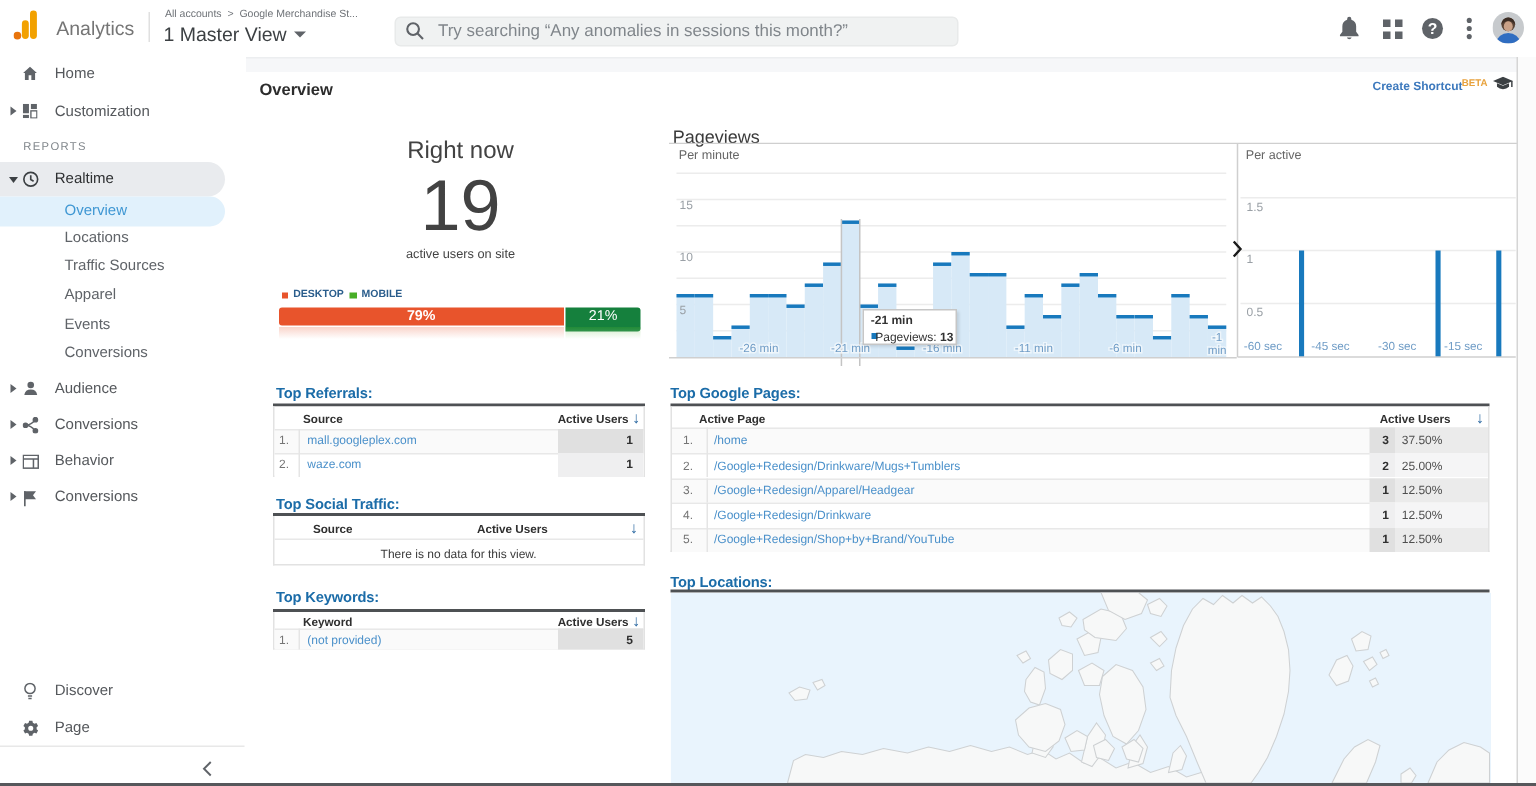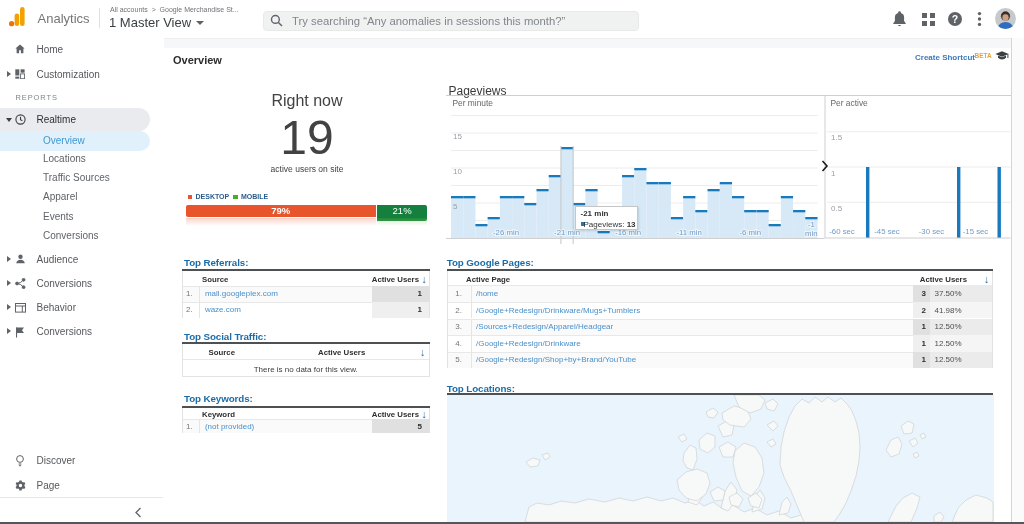--- a/index.html
+++ b/index.html
@@ -333,27 +333,27 @@
 <div class="abs lnk" style="left:476px;top:289.0px">/home</div>
 <div class="abs val" style="left:905px;top:289.0px;width:21px;text-align:right">3</div>
 <div class="abs pct" style="left:934.5px;top:289.0px">37.50%</div>
 <div class="abs" style="left:447.8px;top:301.95px;width:544.4px;height:16.55px;background:#ffffff;border-top:1px solid #e8e8e8"></div>
 <div class="abs" style="left:913px;top:301.95px;width:16.5px;height:16.55px;background:#efeff0"></div>
 <div class="abs" style="left:929.5px;top:301.95px;width:62.7px;height:16.55px;background:#f5f5f6"></div>
 <div class="abs" style="left:470.5px;top:301.95px;width:1px;height:16.55px;background:#e5e5e5"></div>
 <div class="abs numc" style="left:450px;top:305.55px;width:12px;text-align:right">2.</div>
 <div class="abs lnk" style="left:476px;top:305.55px">/Google+Redesign/Drinkware/Mugs+Tumblers</div>
 <div class="abs val" style="left:905px;top:305.55px;width:21px;text-align:right">2</div>
-<div class="abs pct" style="left:934.5px;top:305.55px">41.98%</div>
+<div class="abs pct" style="left:934.5px;top:305.55px">25.00%</div>
 <div class="abs" style="left:447.8px;top:318.5px;width:544.4px;height:16.55px;background:#fafafa;border-top:1px solid #e8e8e8"></div>
 <div class="abs" style="left:913px;top:318.5px;width:16.5px;height:16.55px;background:#e0e0e0"></div>
 <div class="abs" style="left:929.5px;top:318.5px;width:62.7px;height:16.55px;background:#ebebeb"></div>
 <div class="abs" style="left:470.5px;top:318.5px;width:1px;height:16.55px;background:#e5e5e5"></div>
 <div class="abs numc" style="left:450px;top:322.1px;width:12px;text-align:right">3.</div>
-<div class="abs lnk" style="left:476px;top:322.1px">/Sources+Redesign/Apparel/Headgear</div>
+<div class="abs lnk" style="left:476px;top:322.1px">/Google+Redesign/Apparel/Headgear</div>
 <div class="abs val" style="left:905px;top:322.1px;width:21px;text-align:right">1</div>
 <div class="abs pct" style="left:934.5px;top:322.1px">12.50%</div>
 <div class="abs" style="left:447.8px;top:335.05px;width:544.4px;height:16.55px;background:#ffffff;border-top:1px solid #e8e8e8"></div>
 <div class="abs" style="left:913px;top:335.05px;width:16.5px;height:16.55px;background:#efeff0"></div>
 <div class="abs" style="left:929.5px;top:335.05px;width:62.7px;height:16.55px;background:#f5f5f6"></div>
 <div class="abs" style="left:470.5px;top:335.05px;width:1px;height:16.55px;background:#e5e5e5"></div>
 <div class="abs numc" style="left:450px;top:338.65000000000003px;width:12px;text-align:right">4.</div>
 <div class="abs lnk" style="left:476px;top:338.65000000000003px">/Google+Redesign/Drinkware</div>
 <div class="abs val" style="left:905px;top:338.65000000000003px;width:21px;text-align:right">1</div>
 <div class="abs pct" style="left:934.5px;top:338.65000000000003px">12.50%</div>

